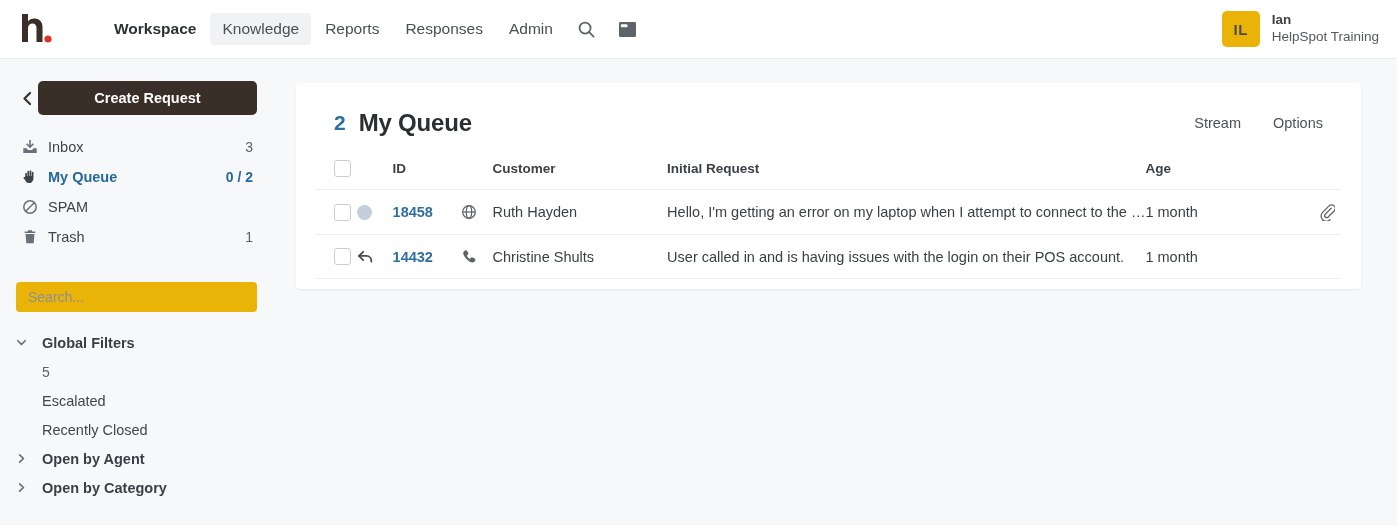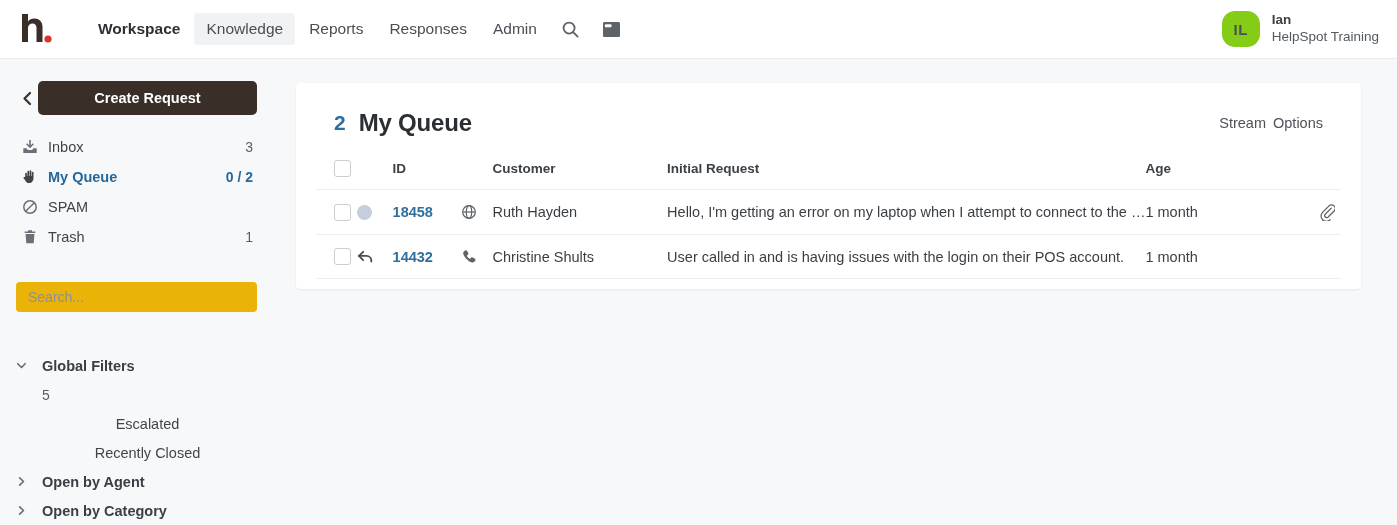--- a/index.html
+++ b/index.html
@@ -11,36 +11,37 @@
     overflow: hidden;
   }
 
   
   .topbar {
     height: 59px; background: #ffffff;
     border-bottom: 1px solid #e8eaec;
     display: flex; align-items: center;
     padding: 0 18px 0 16px;
     position: relative;
+    gap: 16px;
   }
   .logo { width: 52px; height: 40px; position: relative; display: flex; align-items: flex-end; }
   .logo svg { display: block; }
   .nav { display: flex; align-items: center; margin-left: 18px; gap: 2px; }
   .nav-item {
     font-size: 15.5px; color: #4a4f55; padding: 7px 12px;
     border-radius: 4px; white-space: nowrap; cursor: pointer;
   }
   .nav-item.active { font-weight: bold; color: #2d3136; }
   .nav-item.hl { background: #f1f2f3; }
   .nav-icon { padding: 7px 10px; display: flex; align-items: center; cursor: pointer; }
   .nav-icon svg { display: block; }
 
   .user { margin-left: auto; display: flex; align-items: center; gap: 12px; }
   .avatar {
-    width: 38px; height: 36px; border-radius: 13px; background: #84cc16;
+    width: 38px; height: 36px; border-radius: 5px; background: #eab308;
     display: flex; align-items: center; justify-content: center;
     font-size: 15px; font-weight: bold; color: #4b5056; letter-spacing: .5px;
   }
   .user-lines { line-height: 1.25; }
   .user-name { font-size: 13.5px; font-weight: bold; color: #404040; }
   .user-org { font-size: 13.5px; color: #54595f; }
 
   
   .body-wrap { display: flex; height: 466px; }
 
@@ -69,21 +70,21 @@
   .search-box {
     margin-top: 30px; height: 30px; background: #eab308; border-radius: 4px;
     display: flex; align-items: center; padding: 0 12px;
   }
   .search-box input {
     border: none; outline: none; background: transparent; width: 100%;
     font-size: 14px; color: #3f444a; font-family: "Liberation Sans", sans-serif;
   }
   .search-box input::placeholder { color: #8b9096; }
 
-  .filters { margin-top: 39px; text-align: center; }
+  .filters { margin-top: 16px; }
   .filter-group {
     display: flex; align-items: center; height: 29px; font-size: 14.5px;
     font-weight: bold; color: #3a3f45; cursor: pointer;
   }
   .filter-group .chev { width: 26px; display: flex; align-items: center; justify-content: flex-start; color: #666b71; }
   .filter-child {
     display: flex; align-items: center; height: 29px; padding-left: 26px;
     font-size: 14.5px; color: #41464c; cursor: pointer;
   }
   .filter-child .lbl { flex: 1; }
@@ -91,21 +92,21 @@
 
   
   .main { flex: 1; padding: 24px 36px 0 22px; }
   .card {
     background: #fff; border-radius: 4px; box-shadow: 0 1px 2px rgba(20,30,40,.08);
     padding: 22px 20px 10px 20px;
   }
   .card-head { display: flex; align-items: center; padding: 4px 18px 0 18px; }
   .count-badge { font-size: 21px; font-weight: bold; color: #2f6f9e; margin-right: 13px; }
   .page-title { font-size: 24px; font-weight: bold; color: #2b2f34; letter-spacing: -.2px; }
-  .head-actions { margin-left: auto; display: flex; gap: 7px; }
+  .head-actions { margin-left: auto; display: flex; gap: 32px; }
   .head-link { font-size: 14.5px; color: #4d5258; cursor: pointer; }
 
   table { width: 100%; border-collapse: collapse; margin-top: 17px; }
   th {
     font-size: 13.5px; font-weight: bold; color: #3c4147; text-align: left;
     padding: 6px 0 12px 0; border-bottom: 1px solid #eceef0;
   }
   td { padding: 13px 0; border-bottom: 1px solid #eceef0; font-size: 14.5px; color: #3a3f45; }
   tr:last-child td { border-bottom: 1px solid #eceef0; }
 

